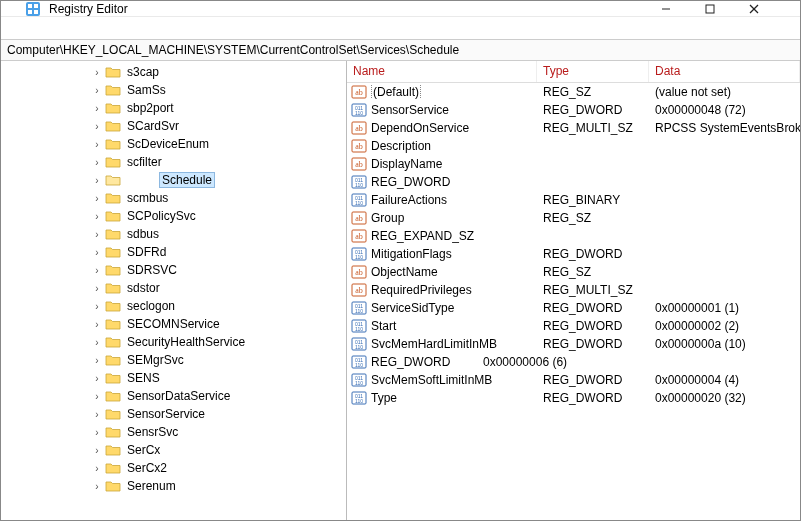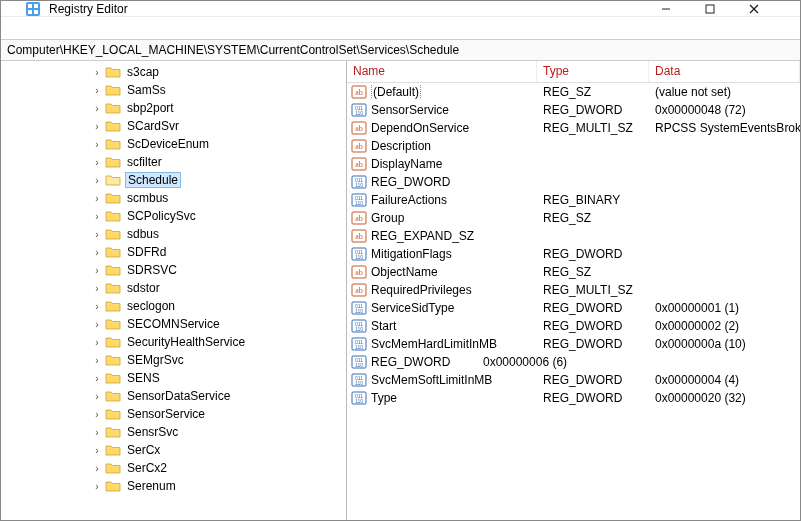--- a/index.html
+++ b/index.html
@@ -79,20 +79,21 @@
   }
   .tree-row .folder {
     width: 16px; height: 14px;
     margin-right: 4px;
     display: inline-flex;
   }
   .tree-row .label.selected {
     background: #cde8ff;
     border: 1px solid #8db8e0;
     padding: 0 2px;
+    margin-left: 34px;
   }
   .tree-row .label { padding: 0 2px; }
   .list-pane {
     flex: 1;
     overflow: hidden;
     position: relative;
   }
   .list-header {
     display: flex;
     border-bottom: 1px solid #ddd;

